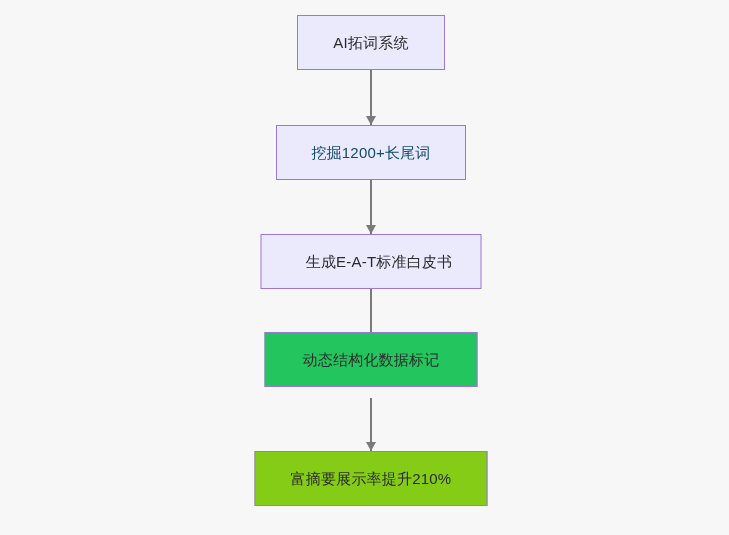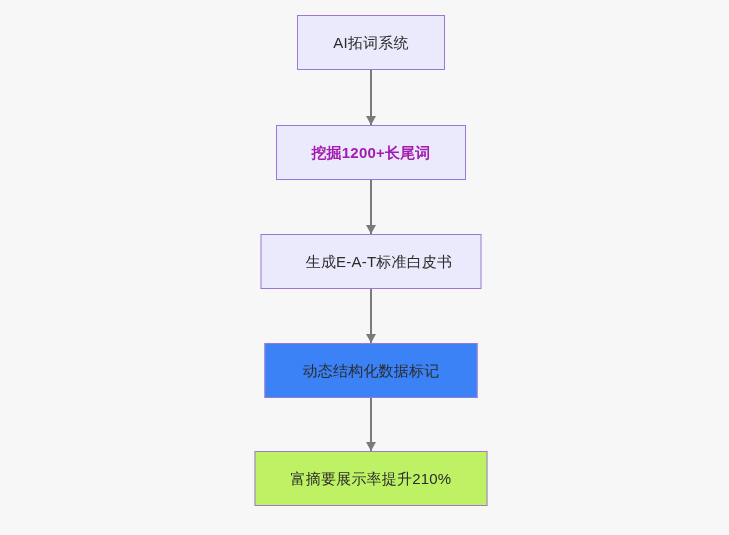--- a/index.html
+++ b/index.html
@@ -93,28 +93,28 @@
   <div class="edge" style="left: 371px; top: 398px; height: 53px;">
     <div class="edge-line" style="background: rgb(122, 122, 122); height: 100%;"></div>
     <div class="edge-head" style="border-top-color: rgb(122, 122, 122);"></div>
   </div>
 
   <div class="node" style="left: 371px; top: 15px; width: 148px; height: 55px; background: rgb(235, 233, 252); border-color: rgb(155, 120, 216);">
     <span class="node-label" style="color: rgb(43, 43, 43);">AI拓词系统</span>
   </div>
 
   <div class="node" style="left: 371px; top: 125px; width: 190px; height: 55px; background: rgb(235, 233, 252); border-color: rgb(155, 120, 216);">
-    <span class="node-label" style="color: #a21caf; font-weight: bold;">挖掘1200+长尾词</span>
+    <span class="node-label" style="color: #0c4a6e;">挖掘1200+长尾词</span>
   </div>
 
   <div class="node" style="left: 371px; top: 234px; width: 221px; height: 55px; background: rgb(235, 233, 252); border-color: rgb(155, 120, 216); padding-left: 16px;">
     <span class="node-label" style="color: rgb(43, 43, 43);">生成E-A-T标准白皮书</span>
   </div>
 
-  <div class="node" style="left: 371px; top: 343px; width: 213px; height: 55px; background: #3b82f6; border-color: rgb(155, 120, 216); align-items: center;">
+  <div class="node" style="left: 371px; top: 332px; width: 213px; height: 55px; background: #22c55e; border-color: rgb(155, 120, 216); align-items: center;">
     <span class="node-label" style="color: rgb(43, 43, 43);">动态结构化数据标记</span>
   </div>
 
-  <div class="node" style="left: 371px; top: 451px; width: 233px; height: 55px; background: #bef264; border-color: rgb(155, 120, 216);">
+  <div class="node" style="left: 371px; top: 451px; width: 233px; height: 55px; background: #84cc16; border-color: rgb(155, 120, 216);">
     <span class="node-label" style="color: rgb(43, 43, 43);">富摘要展示率提升210%</span>
   </div>
 
 </div>
 
 </body></html>

